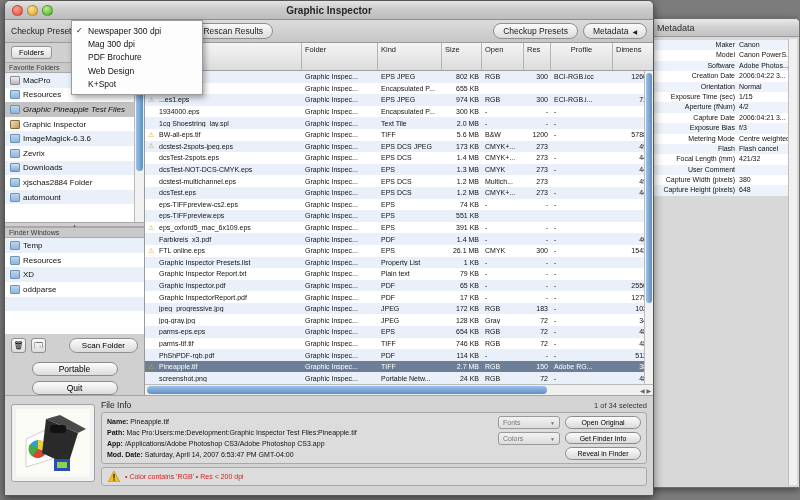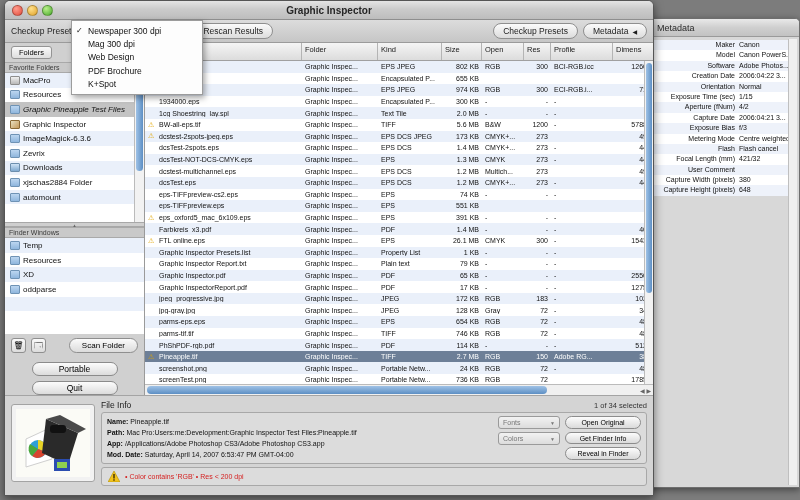--- a/index.html
+++ b/index.html
@@ -172,21 +172,21 @@
   .wide-btn {
     margin: 5px auto 0 auto; width: 86px; height: 15px; border-radius: 8px;
     background: linear-gradient(180deg,#fcfcfc,#dcdcdc);
     border: 1px solid #8b8b8b; font-size: 8.5px;
     display: flex; align-items: center; justify-content: center;
   }
 
   
   .tablewrap { flex: 1; background: #fff; display: flex; flex-direction: column; overflow: hidden; }
   .thead {
-    display: flex; height: 18px; flex: none;
+    display: flex; height: 28px; flex: none;
     background: linear-gradient(180deg,#f5f5f5,#dcdcdc);
     border-bottom: 1px solid #a0a0a0;
     font-size: 7.5px; color: #1a1a1a;
   }
   .th { border-right: 1px solid #b4b4b4; padding: 2px 3px 0 3px; overflow: hidden; white-space: nowrap; }
   .tbody { flex: 1; overflow: hidden; position: relative; }
   .tr { display: flex; height: 11.6px; font-size: 7px; color: #111; align-items: center; }
   .tr:nth-child(odd) { background: #eaf0fa; }
   .tr:nth-child(even) { background: #ffffff; }
   .tr.sel { background: #6d7f97; color: #fff; }
@@ -432,21 +432,21 @@
     </div>
 
     <div class="tablewrap">
       <div class="thead" id="thead">
           <div class="th" style="width: 157px; flex: 0 0 auto;"></div>
           <div class="th" style="width: 76px; flex: 0 0 auto;">Folder</div>
           <div class="th" style="width: 64px; flex: 0 0 auto;">Kind</div>
           <div class="th" style="width: 40px; flex: 0 0 auto;">Size</div>
           <div class="th" style="width: 42px; flex: 0 0 auto;">Open</div>
           <div class="th" style="width: 27px; flex: 0 0 auto;">Res</div>
-          <div class="th" style="width: 62px; flex: 0 0 auto;">Profile</div>
+          <div class="th" style="width: 62px; flex: 0 0 auto; text-align: center;">Profile</div>
           <div class="th" style="width: 56px; flex: 0 0 auto;">Dimens</div>
         </div>
       <div class="tbody">
         <div id="tbody-rows">
             <div class="tr">
               <div class="td" style="width: 157px; flex: 0 0 auto; display: flex; align-items: center; gap: 3px;">
                 <span class="warn" style="width: 8px;"></span>
                 <span></span>
               </div>
               <div class="td" style="width: 76px; flex: 0 0 auto;">Graphic Inspec...</div>
@@ -963,24 +963,24 @@
       <div class="mi">
         <span class="ck">✓</span>
         <span class="ml">Newspaper 300 dpi</span>
       </div>
       <div class="mi">
         <span class="ck"></span>
         <span class="ml">Mag 300 dpi</span>
       </div>
       <div class="mi">
         <span class="ck"></span>
-        <span class="ml">Web Design</span>
+        <span class="ml">PDF Brochure</span>
       </div>
       <div class="mi">
         <span class="ck"></span>
-        <span class="ml">PDF Brochure</span>
+        <span class="ml">Web Design</span>
       </div>
       <div class="mi">
         <span class="ck"></span>
         <span class="ml">K+Spot</span>
       </div>
     </div>
 </div>
 
 </body></html>

